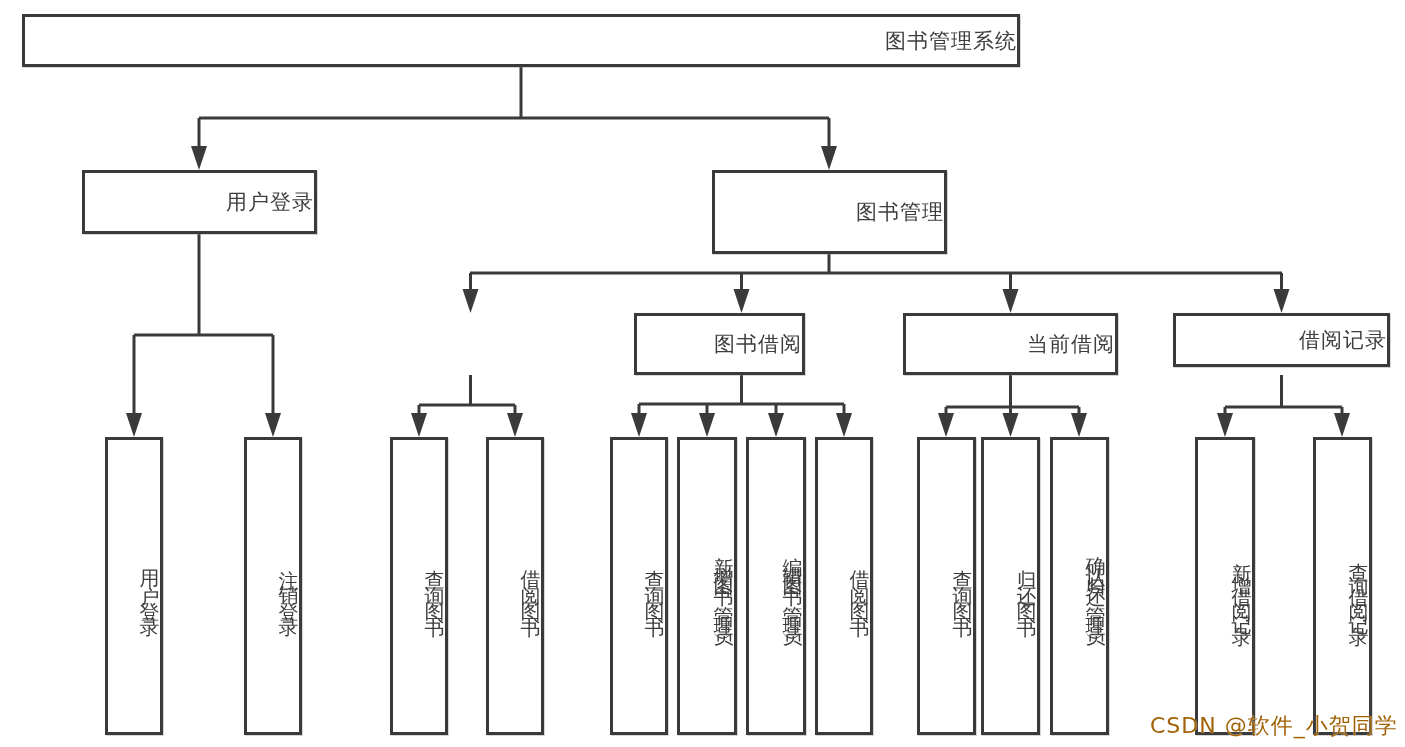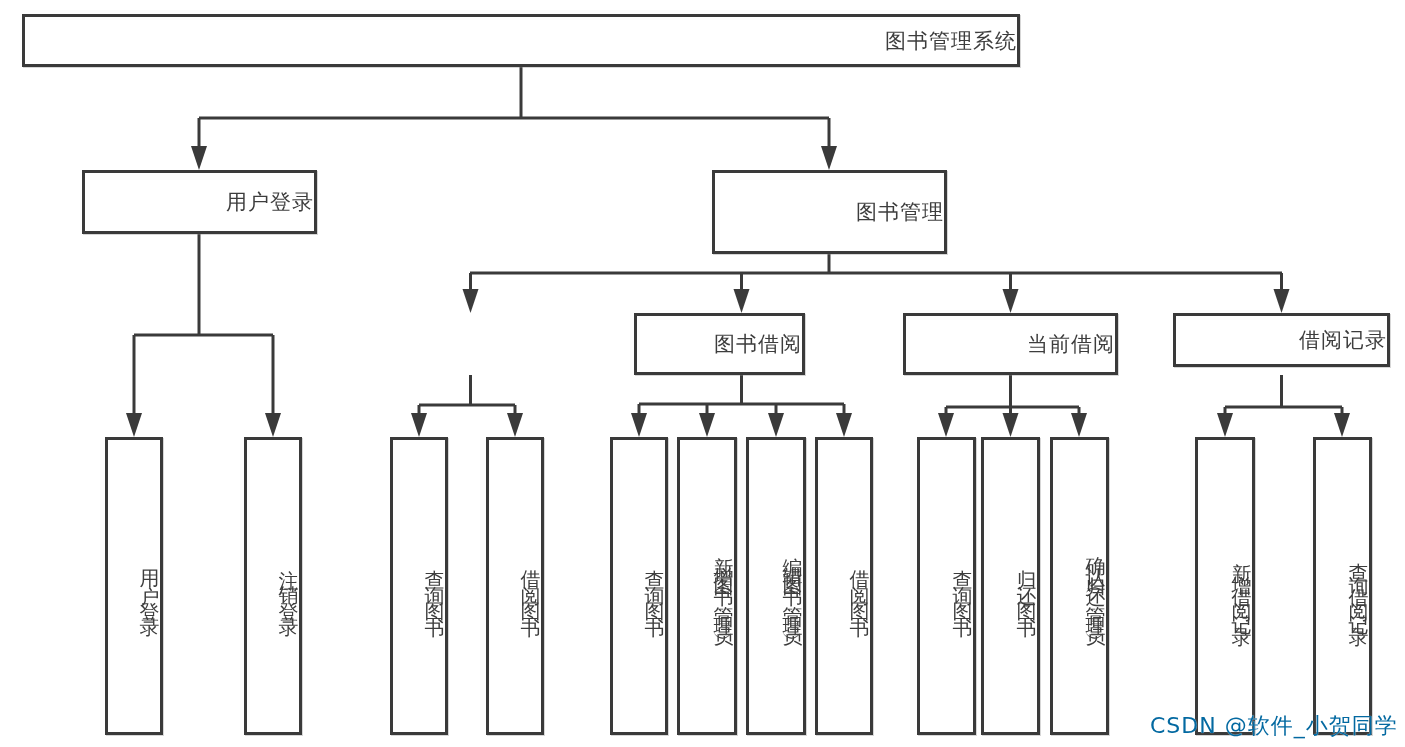--- a/index.html
+++ b/index.html
@@ -45,21 +45,21 @@
     line-height: 1;
     white-space: nowrap;
   }
   .leaf.tight span { letter-spacing: 10px; }
   .leaf.mid span   { letter-spacing: 13px; }
   .watermark {
     position: absolute;
     left: 1150px;
     top: 711px;
     font-size: 22px;
-    color: #0369a1;
+    color: #a16207;
     letter-spacing: 1px;
     white-space: nowrap;
     text-shadow: 0 0 1px #ffffff;
   }
 </style>
 </head>
 <body>
 
 <div class="canvas">
 

